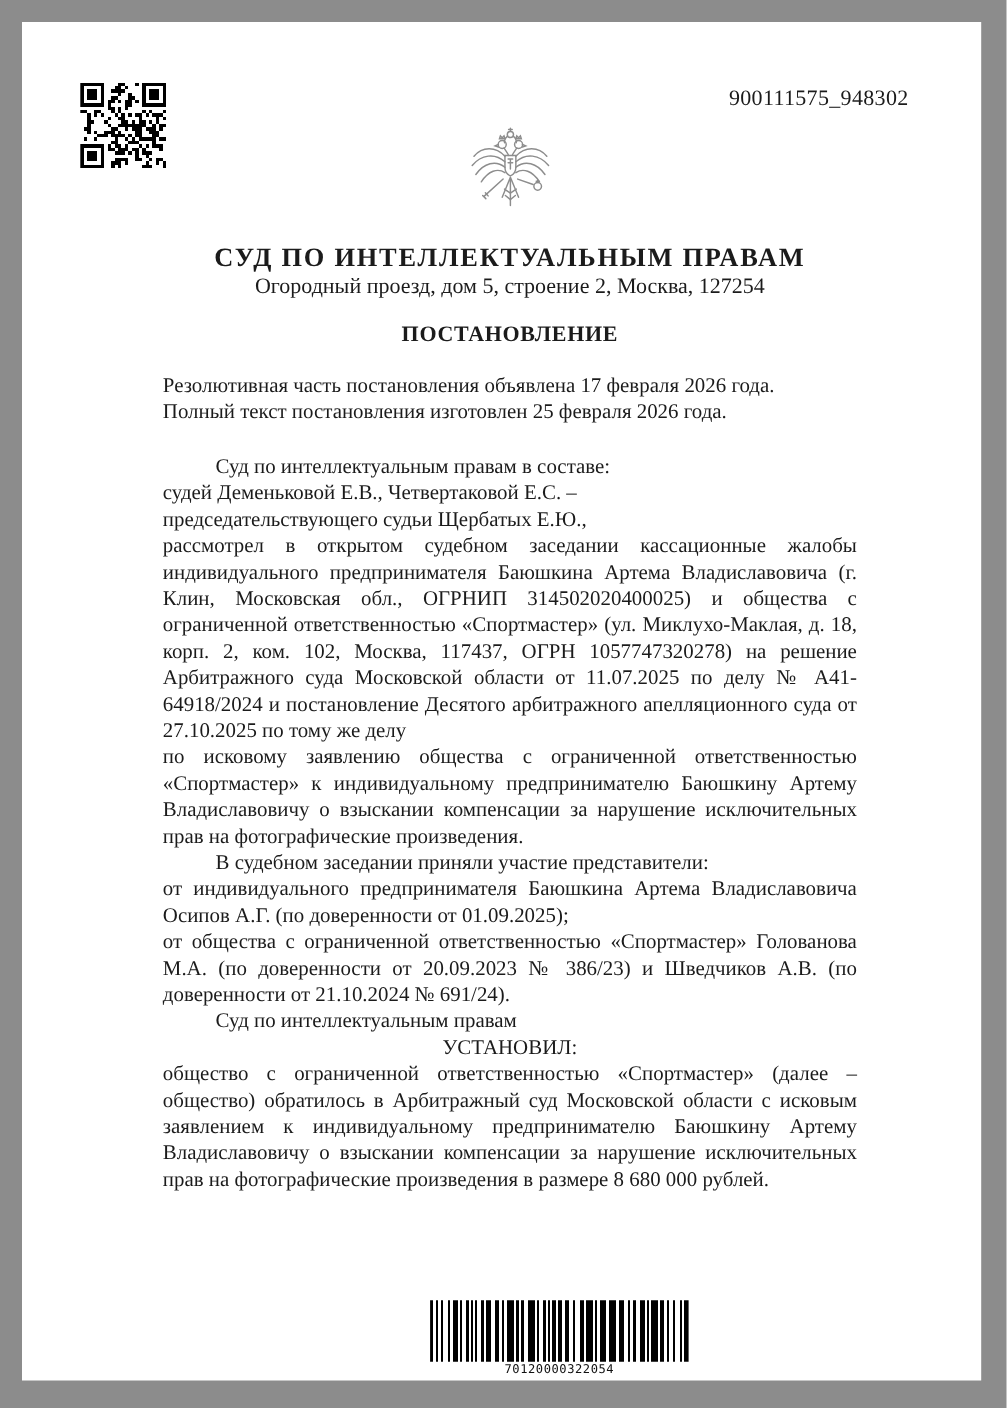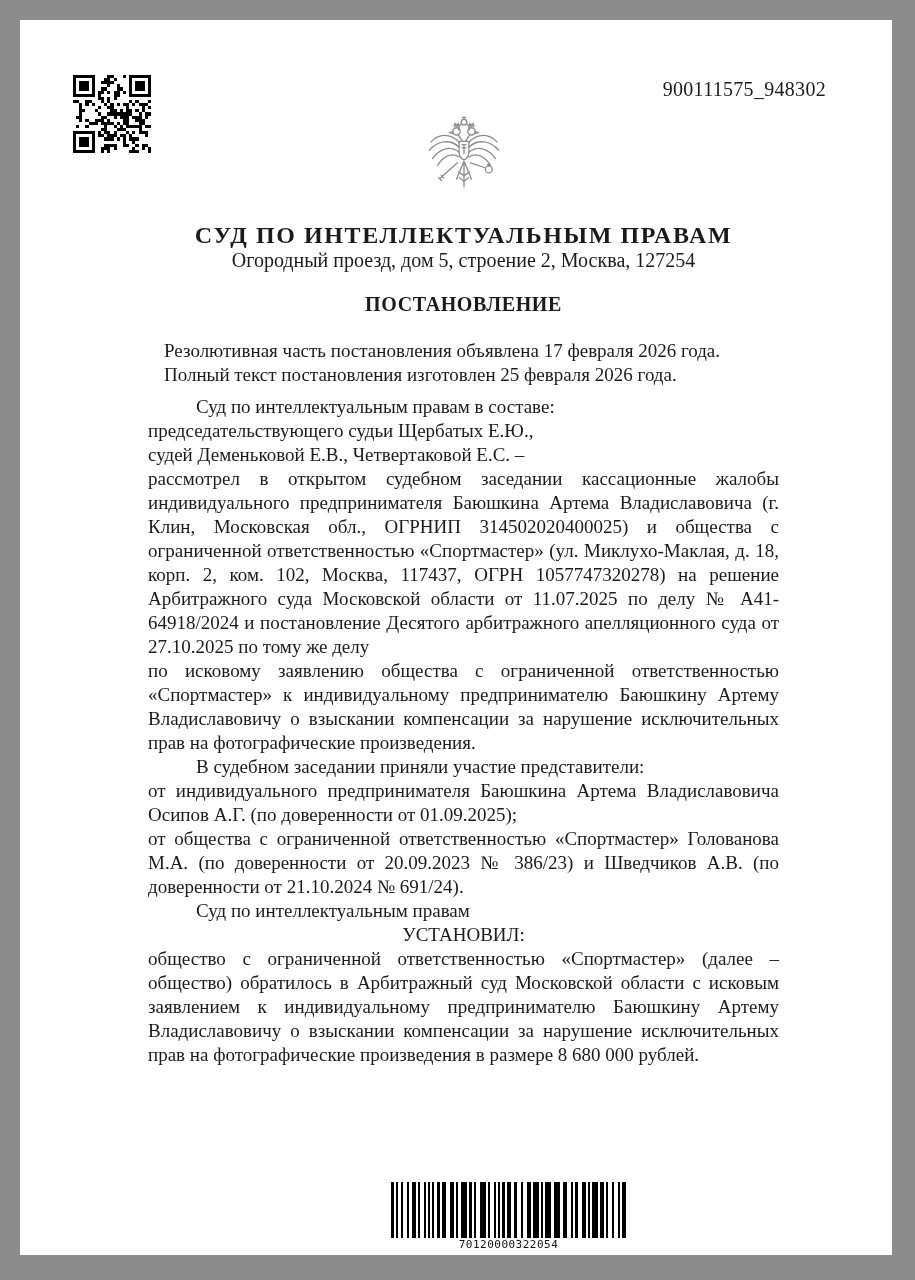--- a/index.html
+++ b/index.html
@@ -68,22 +68,22 @@
     letter-spacing: 0.6px;
     line-height: 23px;
   }
   .meta { margin-top: 27px; font-size: 19px; line-height: 24px; }
   .meta-row {
     display: flex;
     justify-content: space-between;
     align-items: baseline;
   }
   .case-number { padding-right: 18px; white-space: nowrap; }
-  .announce { margin-top: 23px; font-size: 19px; line-height: 24px; margin-left: 16px; }
-  .body-text { margin-top: 8px; }
+  .announce { margin-top: 23px; font-size: 19px; line-height: 24px; }
+  .body-text { margin-top: 26px; }
   .body-text p {
     margin: 0;
     font-size: 19px;
     line-height: 24px;
     text-align: justify;
   }
   .body-text p.indent { text-indent: 48px; }
   .body-text p.center { text-align: center; }
   .barcode-wrap {
     position: absolute;
@@ -363,22 +363,22 @@
     <h2 class="doc-title">ПОСТАНОВЛЕНИЕ</h2>
 
 
     <div class="announce">
       <div>Резолютивная часть постановления объявлена 17 февраля 2026 года.</div>
       <div>Полный текст постановления изготовлен 25 февраля 2026 года.</div>
     </div>
 
     <div class="body-text">
       <p class="indent">Суд по интеллектуальным правам в составе:</p>
+      <p>судей Деменьковой Е.В., Четвертаковой Е.С. –</p>
       <p>председательствующего судьи Щербатых Е.Ю.,</p>
-      <p>судей Деменьковой Е.В., Четвертаковой Е.С. –</p>
       <p>рассмотрел в открытом судебном заседании кассационные жалобы индивидуального предпринимателя Баюшкина Артема Владиславовича (г. Клин, Московская обл., ОГРНИП 314502020400025) и общества с ограниченной ответственностью «Спортмастер» (ул. Миклухо-Маклая, д. 18, корп. 2, ком. 102, Москва, 117437, ОГРН 1057747320278) на решение Арбитражного суда Московской области от 11.07.2025 по делу № А41-64918/2024 и постановление Десятого арбитражного апелляционного суда от 27.10.2025 по тому же делу</p>
       <p>по исковому заявлению общества с ограниченной ответственностью «Спортмастер» к индивидуальному предпринимателю Баюшкину Артему Владиславовичу о взыскании компенсации за нарушение исключительных прав на фотографические произведения.</p>
       <p class="indent">В судебном заседании приняли участие представители:</p>
       <p>от индивидуального предпринимателя Баюшкина Артема Владиславовича Осипов А.Г. (по доверенности от 01.09.2025);</p>
       <p>от общества с ограниченной ответственностью «Спортмастер» Голованова М.А. (по доверенности от 20.09.2023 № 386/23) и Шведчиков А.В. (по доверенности от 21.10.2024 № 691/24).</p>
       <p class="indent">Суд по интеллектуальным правам</p>
       <p class="center">УСТАНОВИЛ:</p>
       <p>общество с ограниченной ответственностью «Спортмастер» (далее – общество) обратилось в Арбитражный суд Московской области с исковым заявлением к индивидуальному предпринимателю Баюшкину Артему Владиславовичу о взыскании компенсации за нарушение исключительных прав на фотографические произведения в размере 8 680 000 рублей.</p>
     </div>
   </div>

